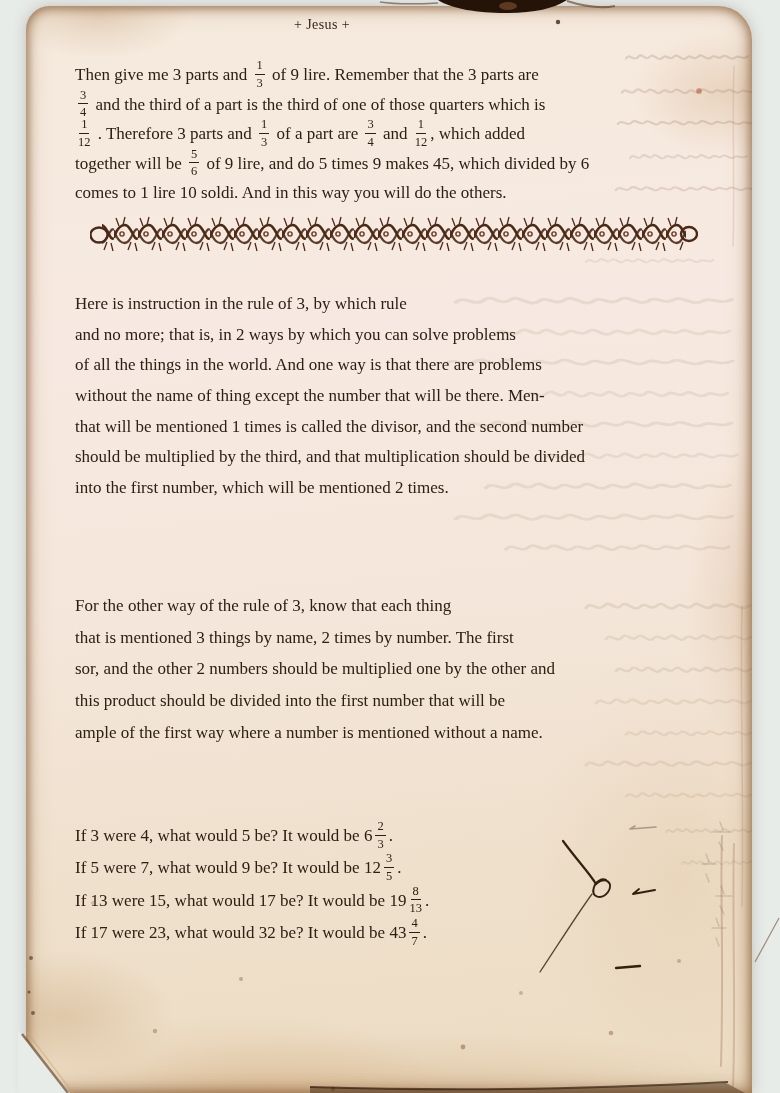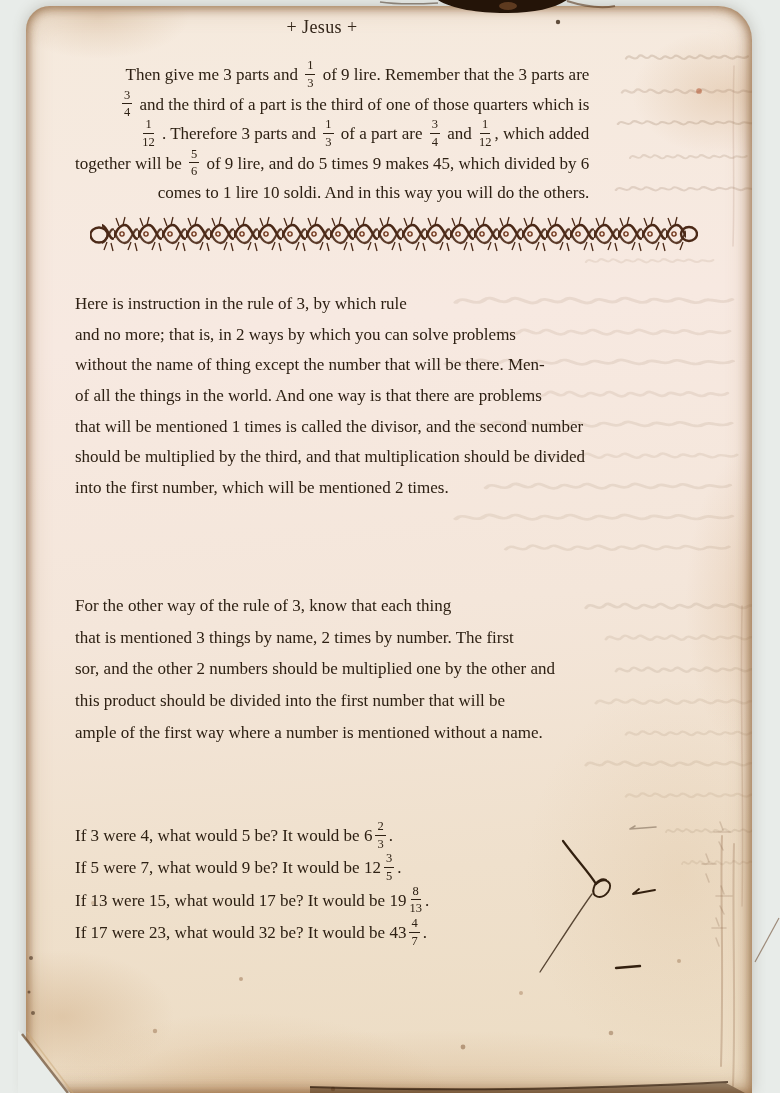--- a/index.html
+++ b/index.html
@@ -34,24 +34,24 @@
           306px 1082px 0 1.2px rgba(110,70,38,.5),
           214px 972px 0 1px rgba(130,85,48,.4),
           128px 1024px 0 1.2px rgba(130,85,48,.38),
           494px 986px 0 1px rgba(140,95,55,.35),
           584px 1026px 0 1.3px rgba(120,78,42,.4),
           652px 954px 0 1px rgba(130,85,48,.35),
           66px 896px 0 1px rgba(140,95,55,.3),
           672px 84px 0 1.8px rgba(176,84,47,.55),
           531px 15px 0 1.2px rgba(58,38,20,.8);}
   .title{position:absolute;left:216px;top:11px;width:160px;text-align:center;
-         font-size:18px;color:#33261a;letter-spacing:.4px;}
+         font-size:14px;color:#33261a;letter-spacing:.4px;}
   .para{position:absolute;left:49px;color:#2d2013;font-size:17px;}
   .tline{white-space:nowrap;}
-  .para1{top:54px;}  .para1 .tline{line-height:29.6px;height:29.6px;text-align:right;}
+  .para1{top:54px;}  .para1 .tline{line-height:29.6px;height:29.6px;}
   .para2{top:283px;} .para2 .tline{line-height:30.7px;height:30.7px;}
   .para3{top:584px;} .para3 .tline{line-height:31.7px;height:31.7px;}
   .examples{top:814px;} .examples .tline{line-height:32.4px;height:32.4px;}
   .braid{position:absolute;left:64px;top:209px;}
   .frac{display:inline-flex;flex-direction:column;align-items:center;vertical-align:middle;
         font-size:12.5px;line-height:1;margin:0 3px;position:relative;top:-2px;}
   .frac .fn{padding:0 2px 2px;border-bottom:1.2px solid #2d2013;}
   .frac .fd{padding-top:2px;}
 </style>
 </head>
@@ -145,22 +145,22 @@
           </pattern>
         </defs>
         <rect x="12" y="0" width="584" height="38" fill="url(#braidp)"></rect>
         <ellipse cx="9" cy="20" rx="8.5" ry="7.5" fill="none" stroke="#4b2917" stroke-width="2.4"></ellipse>
         <ellipse cx="599" cy="19" rx="8" ry="7" fill="none" stroke="#4b2917" stroke-width="2.4"></ellipse>
       </svg>
 
       <div class="para para2">
           <div class="tline">Here is instruction in the rule of 3, by which rule</div>
           <div class="tline">and no more; that is, in 2 ways by which you can solve problems</div>
+          <div class="tline">of all the things in the world. And one way is that there are problems</div>
           <div class="tline">without the name of thing except the number that will be there. Men-</div>
-          <div class="tline">of all the things in the world. And one way is that there are problems</div>
           <div class="tline">that will be mentioned 1 times is called the divisor, and the second number</div>
           <div class="tline">should be multiplied by the third, and that multiplication should be divided</div>
           <div class="tline">into the first number, which will be mentioned 2 times.</div>
         </div>
 
       <div class="para para3">
           <div class="tline">For the other way of the rule of 3, know that each thing</div>
           <div class="tline">that is mentioned 3 things by name, 2 times by number. The first</div>
           <div class="tline">sor, and the other 2 numbers should be multiplied one by the other and</div>
           <div class="tline">this product should be divided into the first number that will be</div>

